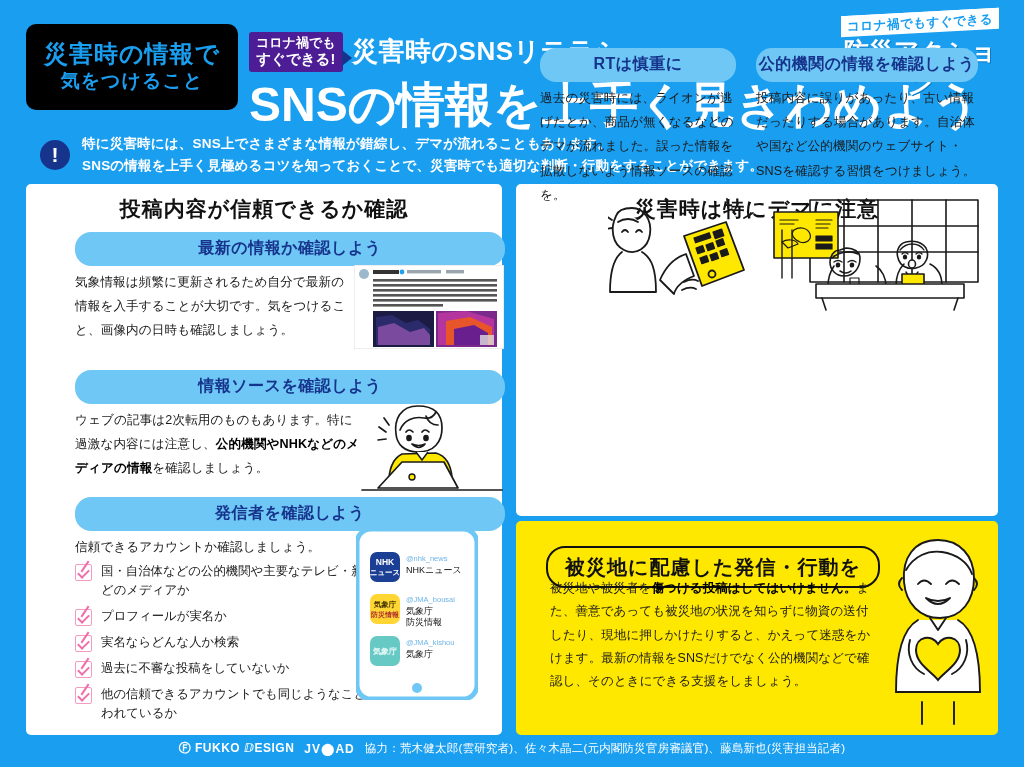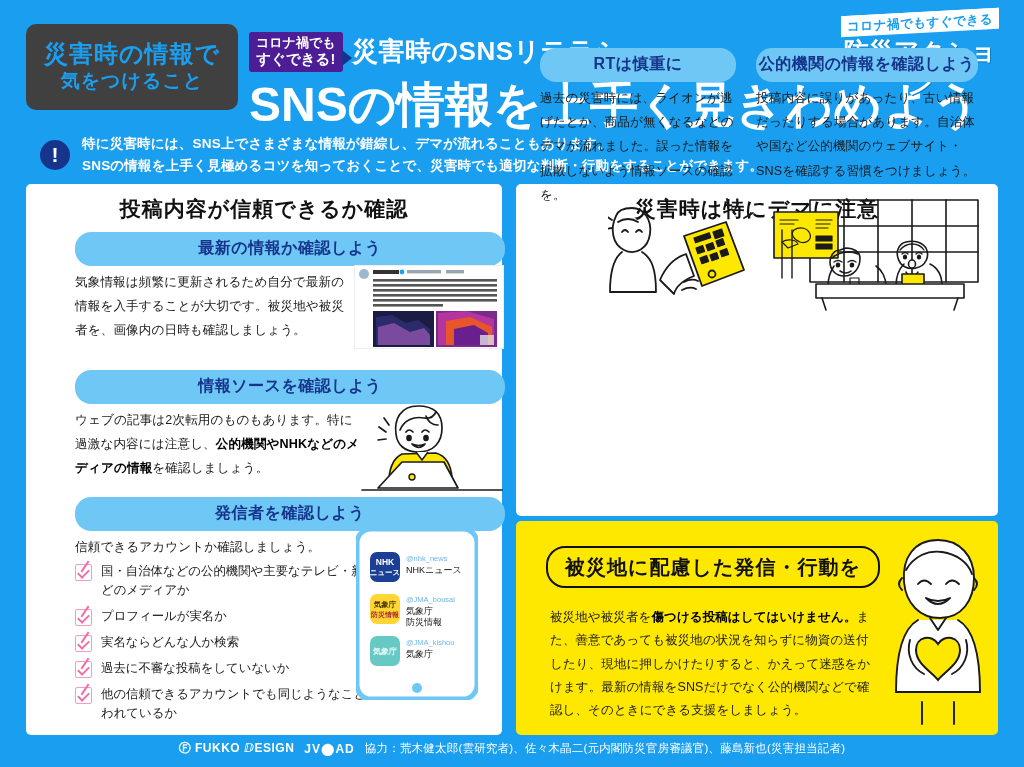--- a/index.html
+++ b/index.html
@@ -7,21 +7,21 @@
     width:1024px;height:767px;
     background:#1a9ef0;
     font-family:"Liberation Sans","DejaVu Sans",sans-serif;
     overflow:hidden;
     position:relative;
   }
   
   .header{position:absolute;left:0;top:0;width:1024px;height:176px;}
   .badge-left{
     position:absolute;left:26px;top:24px;width:212px;height:86px;
-    background:#404040;border-radius:10px;
+    background:#000000;border-radius:10px;
     display:flex;flex-direction:column;align-items:center;justify-content:center;
     color:#1a9ef0;
   }
   .badge-left .l1{font-size:24px;font-weight:bold;letter-spacing:1px;line-height:1.15;}
   .badge-left .l2{font-size:19px;font-weight:bold;letter-spacing:1px;line-height:1.3;margin-top:2px;}
 
   .corona-tag{
     position:absolute;left:249px;top:32px;
     background:#4c1d95;color:#ffffff;border-radius:3px;
     padding:4px 7px 5px 7px;line-height:1.12;
@@ -121,21 +121,21 @@
   #rt-img-1{left:608px;top:196px;width:148px;height:118px;}
   #rt-img-2{left:772px;top:196px;width:216px;height:118px;}
 
   
   .yellow-btn{
     position:absolute;left:546px;top:546px;width:330px;height:38px;
     border:2px solid #111;border-radius:19px;background:transparent;
     display:flex;align-items:center;justify-content:center;
     font-size:20px;font-weight:bold;color:#111;letter-spacing:1px;
   }
-  #yp-text{left:550px;top:606px;width:330px;}
+  #yp-text{left:550px;top:577px;width:330px;}
   #yp-text .body-txt{font-size:12.5px;line-height:1.86;}
   #yp-img{left:888px;top:532px;width:100px;height:196px;}
 
   
   .footer{
     position:absolute;left:0;top:740px;width:1024px;
     text-align:center;color:#ffffff;font-size:11px;letter-spacing:0.2px;
     display:flex;align-items:center;justify-content:center;gap:10px;
   }
   .footer .f-logo{font-weight:bold;font-size:12px;letter-spacing:0.5px;}
@@ -174,21 +174,21 @@
   <div class="notice-lines">
     <div>特に災害時には、SNS上でさまざまな情報が錯綜し、デマが流れることもあります。</div>
     <div>SNSの情報を上手く見極めるコツを知っておくことで、災害時でも適切な判断・行動をすることができます。</div>
   </div>
 </div>
 
 <div class="panel" id="panel-left">
   <div class="panel-title">投稿内容が信頼できるか確認</div>
 
   <div class="pill lp-sec" id="sec1-pill">最新の情報か確認しよう</div>
-  <div class="body-txt lp-sec" id="sec1-text">気象情報は頻繁に更新されるため自分で最新の情報を入手することが大切です。被災地や被災者を、画像内の日時も確認しましょう。</div>
+  <div class="body-txt lp-sec" id="sec1-text">気象情報は頻繁に更新されるため自分で最新の情報を入手することが大切です。気をつけること、画像内の日時も確認しましょう。</div>
   <div class="lp-sec" id="sec1-img">
     <svg viewBox="0 0 150 84" width="150" height="84">
       <rect x="0" y="0" width="150" height="84" fill="#fff" stroke="#ddd"></rect>
       <circle cx="10" cy="9" r="5" fill="#9bb8cc"></circle>
       <rect x="19" y="5" width="26" height="4" fill="#333"></rect>
       <circle cx="48" cy="7" r="2.4" fill="#1da1f2"></circle>
       <rect x="53" y="5" width="34" height="3.4" fill="#9aa6ad"></rect>
       <rect x="92" y="5" width="18" height="3.4" fill="#9aa6ad"></rect>
       <g fill="#555">
         <rect x="19" y="14" width="124" height="2.6"></rect>

